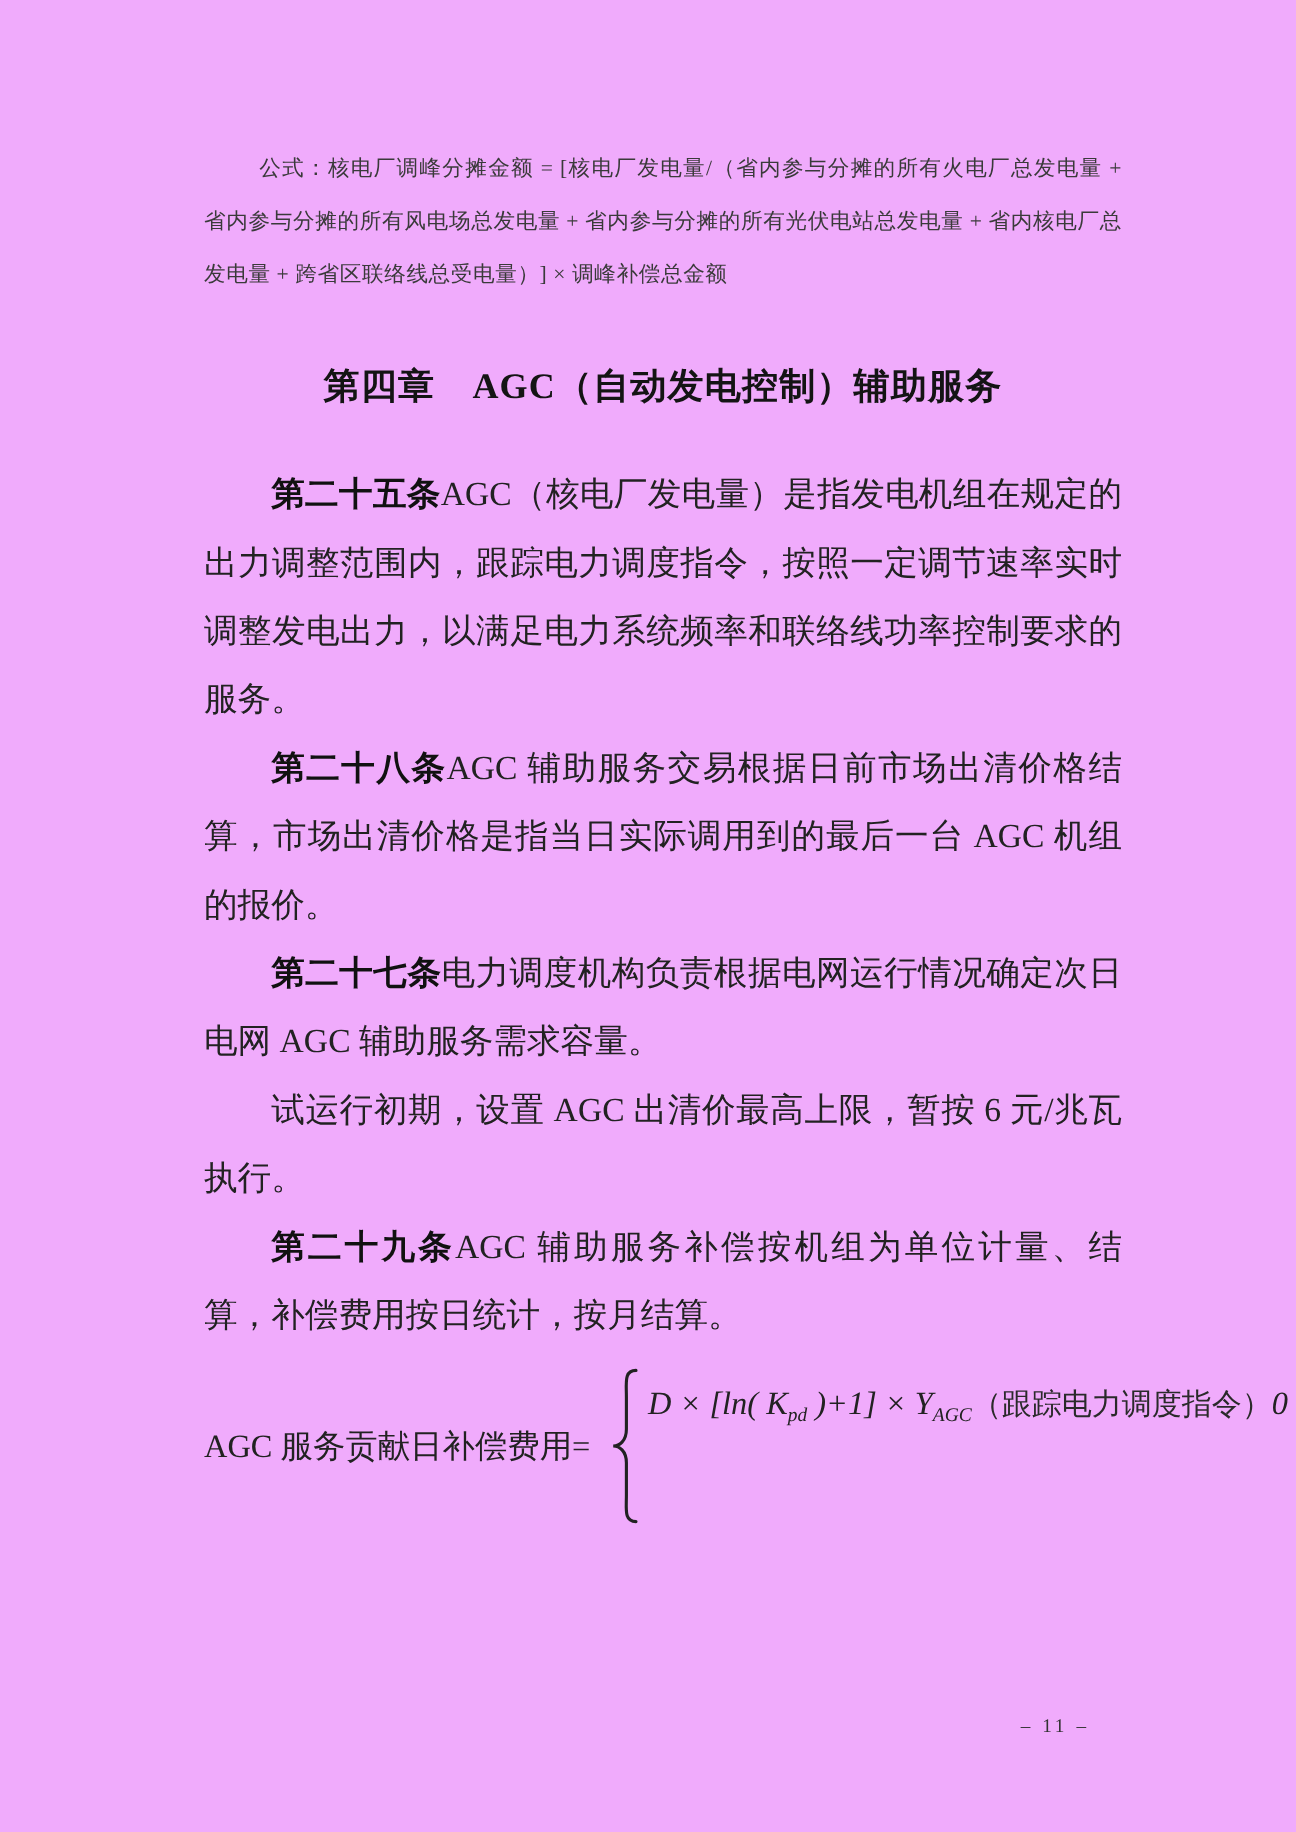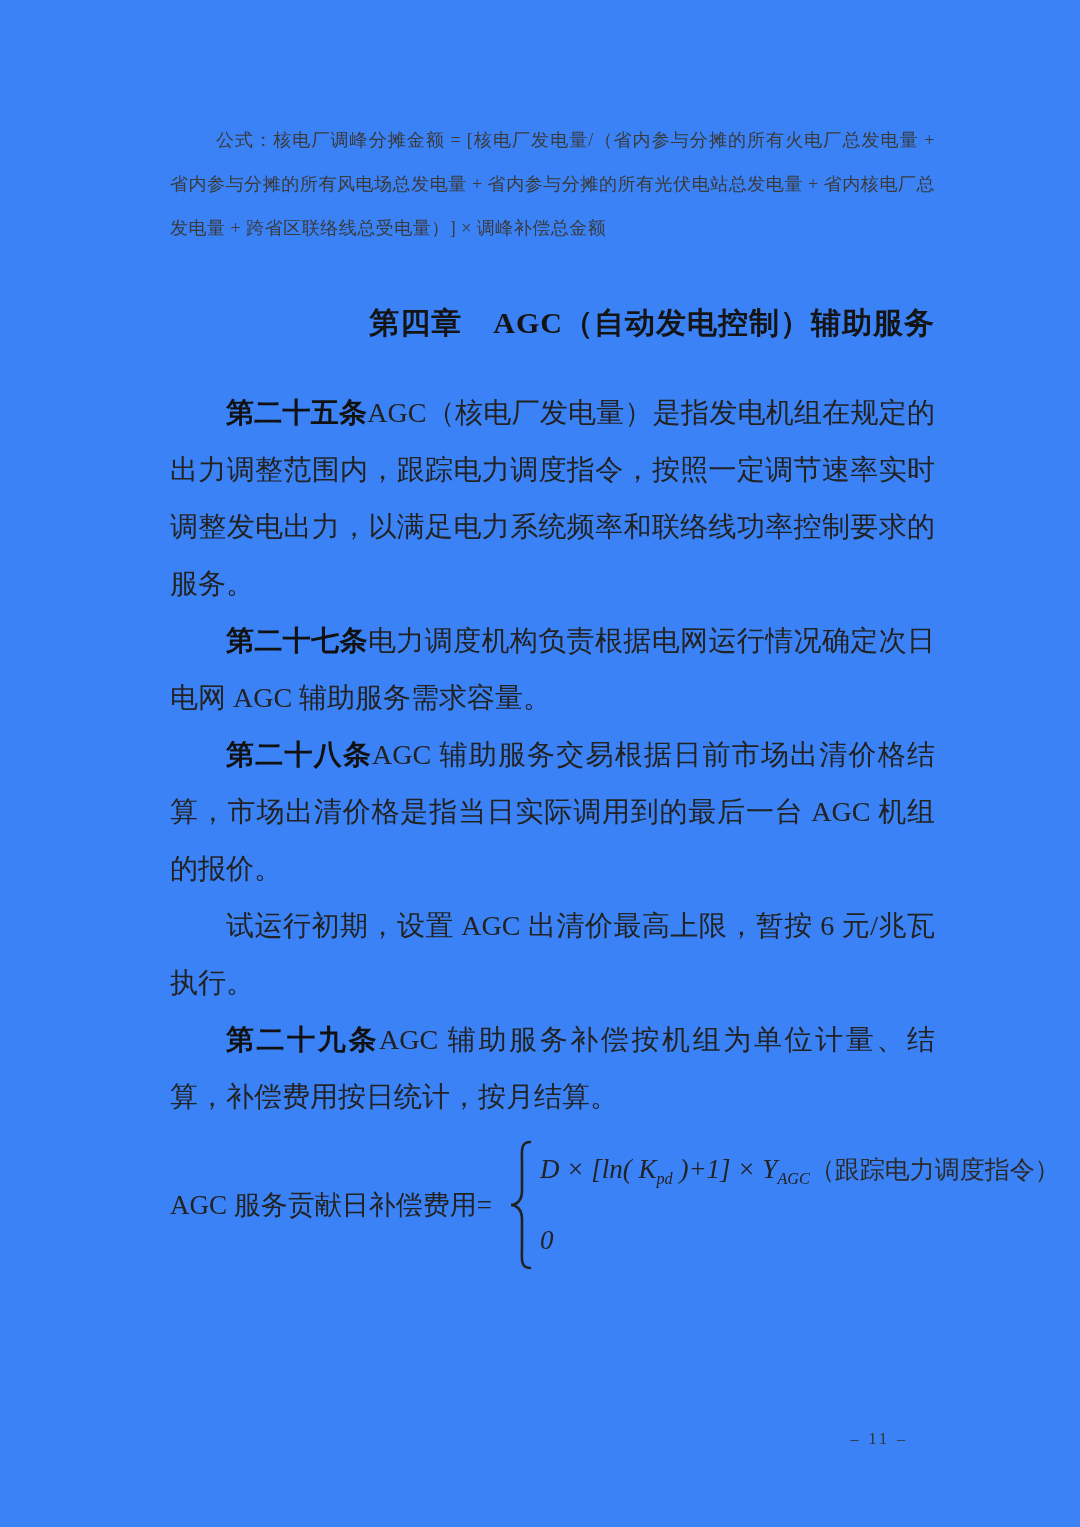--- a/index.html
+++ b/index.html
@@ -2,21 +2,21 @@
 <html><head>
 <meta charset="utf-8">
 <style>
   * { box-sizing: border-box; }
   html, body { margin: 0; padding: 0; background: #ffffff; }
   .page {
     position: relative;
     width: 1080px;
     height: 1527px;
     margin: 0 auto;
-    background: #3b82f6;
+    background: #f0abfc;
     font-family: "Liberation Serif", "DejaVu Serif", serif;
     color: #2a2a2a;
     overflow: hidden;
   }
   .content {
     padding: 118px 145px 0 170px;
   }
   .intro {
     margin: 0;
     font-size: 18px;
@@ -24,21 +24,21 @@
     text-indent: 46px;
     text-align: justify;
     color: #3a3a3a;
     letter-spacing: 0.5px;
   }
   .chapter-title {
     margin: 52px 0 0 0;
     font-size: 30px;
     line-height: 42px;
     font-weight: bold;
-    text-align: right;
+    text-align: center;
     color: #141414;
     letter-spacing: 1px;
   }
   .body-text {
     margin-top: 40px;
     font-size: 28px;
     line-height: 57px;
     text-align: justify;
     color: #222222;
   }
@@ -63,21 +63,21 @@
   }
   .brace-wrap {
     margin: 0 8px 0 14px;
     display: flex;
     align-items: center;
   }
   .cases {
     flex: 1;
     height: 128px;
     display: flex;
-    flex-direction: column;
+    flex-direction: row;
     justify-content: space-between;
   }
   .case-row {
     display: flex;
     justify-content: space-between;
     align-items: baseline;
   }
   .math {
     font-size: 27px;
     font-style: italic;
@@ -111,23 +111,23 @@
 
     <p class="intro">公式：核电厂调峰分摊金额 = [核电厂发电量/（省内参与分摊的所有火电厂总发电量 + 省内参与分摊的所有风电场总发电量 + 省内参与分摊的所有光伏电站总发电量 + 省内核电厂总发电量 + 跨省区联络线总受电量）] × 调峰补偿总金额</p>
 
     <h2 class="chapter-title">第四章　AGC（自动发电控制）辅助服务</h2>
 
     <div class="body-text">
 
       <p class="article"><span class="opener">第二十五条</span><span>AGC（核电厂发电量）是指发电机组在规定的出力调整范围内，跟踪电力调度指令，按照一定调节速率实时调整发电出力，以满足电力系统频率和联络线功率控制要求的服务。</span></p>
 
 
+      <p class="article"><span class="opener">第二十八条</span><span>AGC 辅助服务交易根据日前市场出清价格结算，市场出清价格是指当日实际调用到的最后一台 AGC 机组的报价。</span></p>
+
       <p class="article"><span class="opener">第二十七条</span><span>电力调度机构负责根据电网运行情况确定次日电网 AGC 辅助服务需求容量。</span></p>
-
-      <p class="article"><span class="opener">第二十八条</span><span>AGC 辅助服务交易根据日前市场出清价格结算，市场出清价格是指当日实际调用到的最后一台 AGC 机组的报价。</span></p>
 
       <p class="article"><span class="opener"></span><span>试运行初期，设置 AGC 出清价最高上限，暂按 6 元/兆瓦执行。</span></p>
 
       <p class="article"><span class="opener">第二十九条</span><span>AGC 辅助服务补偿按机组为单位计量、结算，补偿费用按日统计，按月结算。</span></p>
 
       <div class="formula">
         <span class="formula-label">AGC 服务贡献日补偿费用=</span>
 
         <span class="brace-wrap">
           <svg width="26" height="132" viewBox="0 0 26 132" aria-hidden="true">

